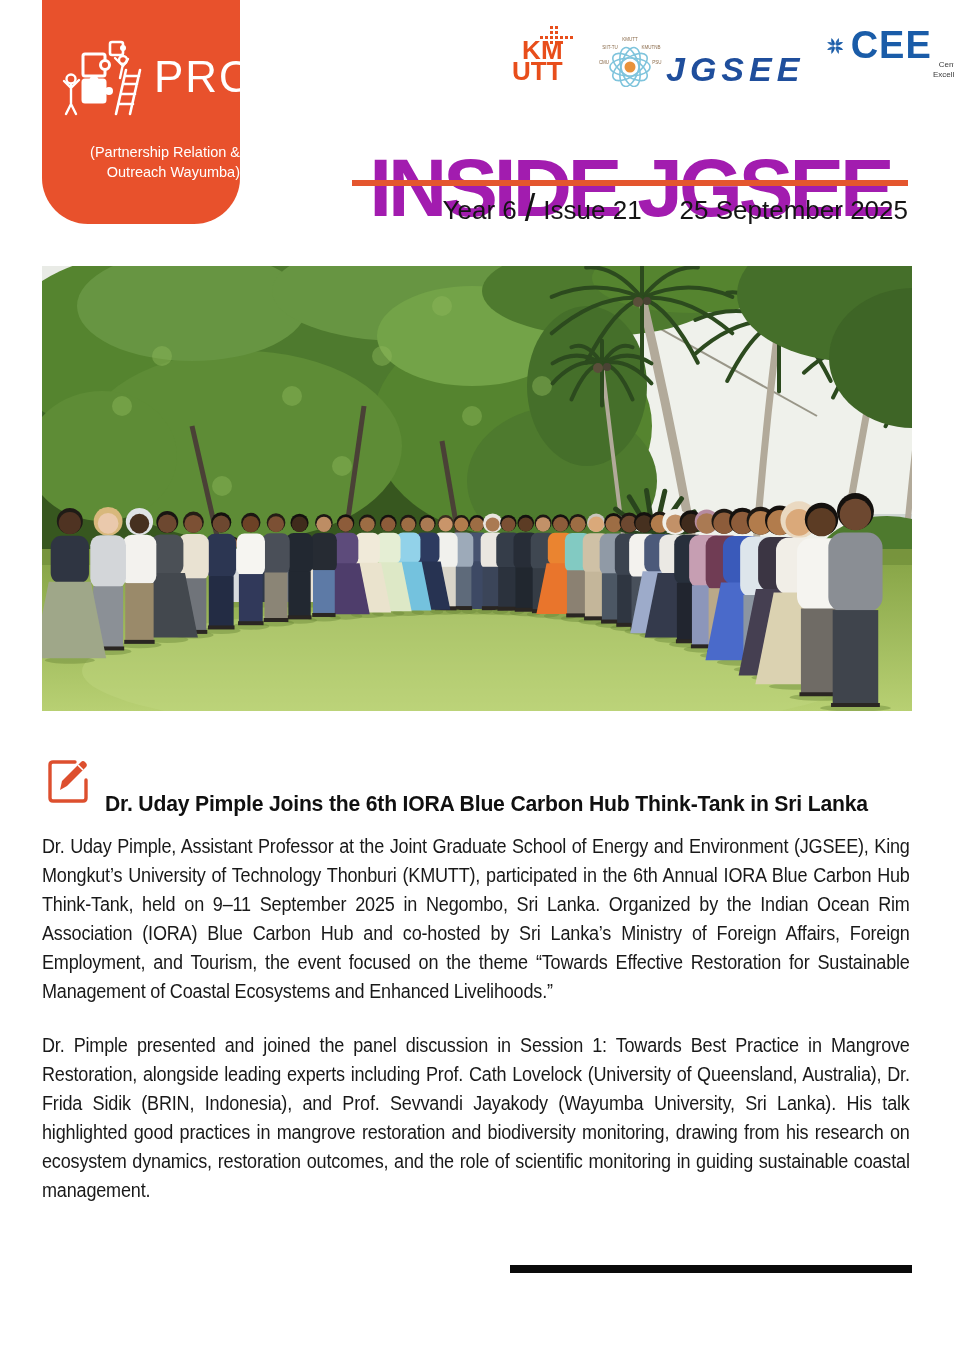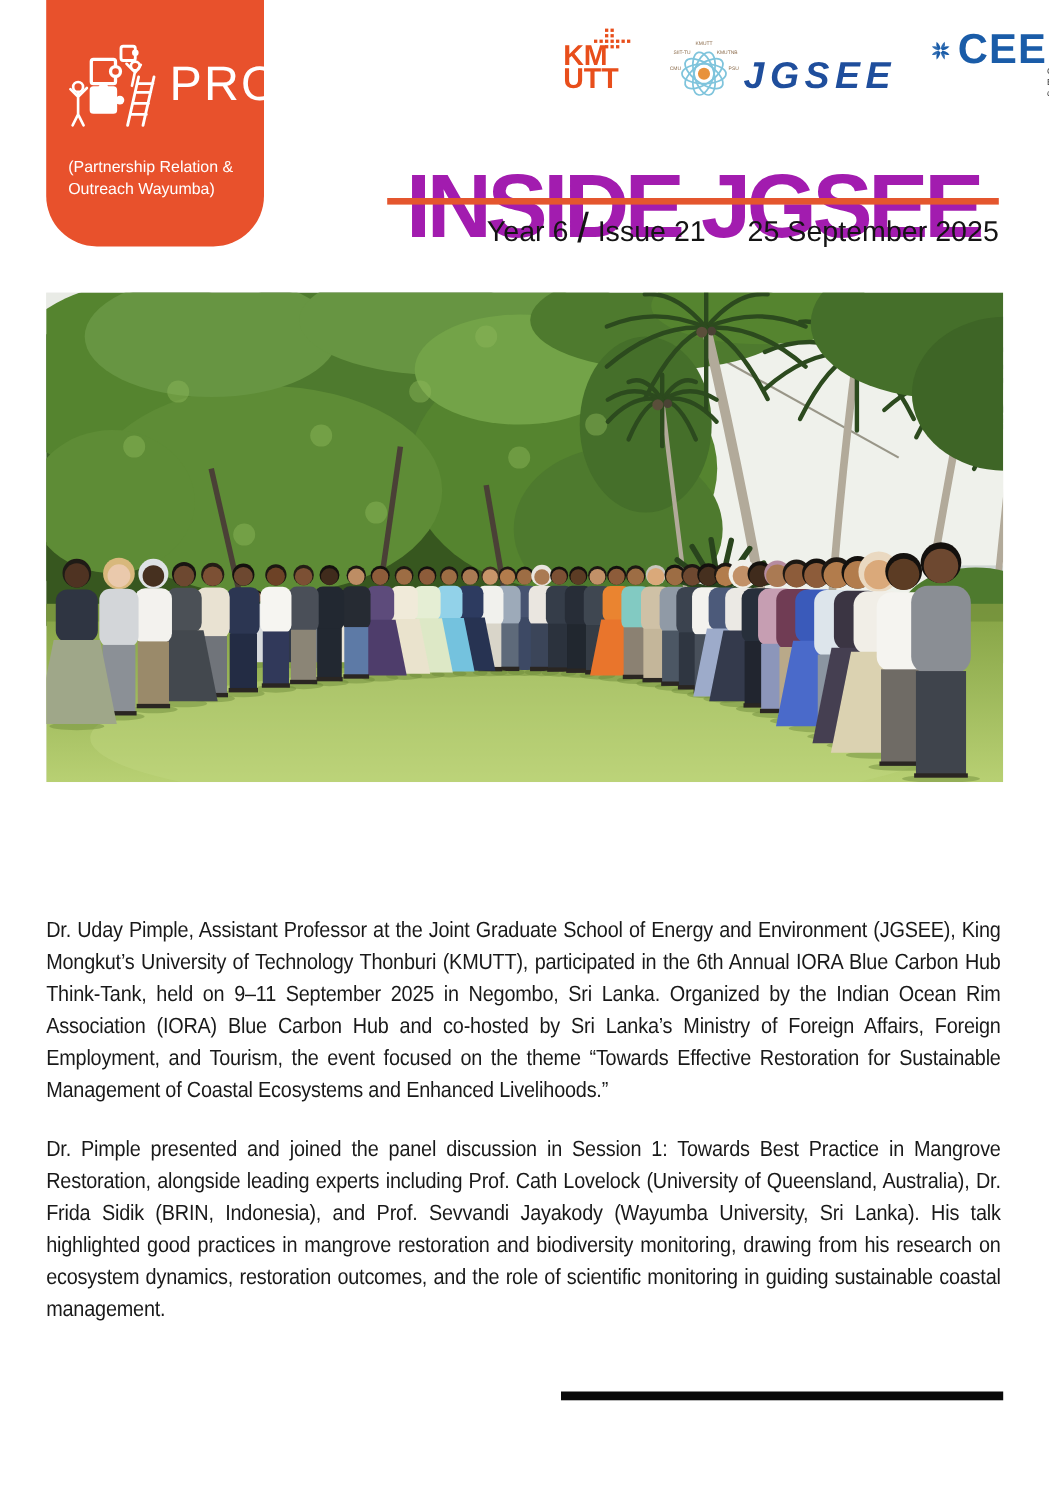--- a/index.html
+++ b/index.html
@@ -6,26 +6,26 @@
   #page{position:relative;width:954px;height:1350px;background:#fff;overflow:hidden;
         font-family:"Liberation Sans",sans-serif;}
 
   
   .pro-badge{position:absolute;left:42px;top:0;width:198px;height:224px;
              background:#E8512C;border-radius:0 0 46px 46px;color:#fff;}
   .pro-row{position:absolute;left:0;top:30px;width:166px;height:100px;}
   .pro-icon{position:absolute;left:18px;top:6px;}
   .pro-title{position:absolute;left:112px;top:22px;font-size:44px;font-weight:400;
              letter-spacing:2px;color:#fff;}
-  .pro-sub{position:absolute;left:0;top:142px;width:198px;text-align:left;
-           font-size:14.5px;font-weight:300;line-height:20px;color:#fff;padding-left:20px;}
+  .pro-sub{position:absolute;left:0;top:142px;width:198px;text-align:right;
+           font-size:14.5px;font-weight:300;line-height:20px;color:#fff;}
 
   
   .logos{position:absolute;left:512px;top:22px;width:400px;height:74px;display:flex;
-         align-items:center;gap:30px;}
+         align-items:center;gap:20px;text-align:right;}
   .kmutt-logo{position:relative;width:66px;height:70px;}
   .kmutt-txt{position:absolute;left:0;top:16px;color:#E84E1B;font-weight:700;
              font-size:26px;line-height:21px;letter-spacing:0;}
   .jgsee-logo{display:flex;align-items:center;gap:4px;}
   .jgsee-txt{color:#1F4E9C;font-weight:700;font-style:italic;font-size:34px;
              letter-spacing:5px;margin-top:20px;}
   .cee-logo{display:flex;align-items:flex-start;gap:4px;}
   .cee-right{display:flex;}
   .cee-txt{color:#1A5CA8;font-weight:700;font-size:38px;line-height:34px;letter-spacing:1px;}
   .cee-sub{font-size:8px;color:#3a3a3a;line-height:10px;margin-top:32px;}
@@ -592,20 +592,30 @@
         <rect x="757.4539572479998" y="426.24879999999996" width="44.13208550399999" height="4" fill="#2a2622"></rect>
         <ellipse cx="813.45" cy="442" rx="35.455642000000005" ry="3.5" fill="#6B8838" opacity="0.45"></ellipse>
         <circle cx="813.45" cy="245.46114922399997" r="18.470303856000005" fill="#14110e"></circle>
         <circle cx="813.45" cy="248.53953319999997" r="15.733962544000004" fill="#6d4830"></circle>
         <rect x="786.336862" y="266.49677305999995" width="54.22627600000001" height="79.56443094000002" rx="15.183357280000005" fill="#8a8e94"></rect>
         <rect x="790.67496408" y="344.061204" width="45.55007184000001" height="95.93879600000002" fill="#3f444c"></rect>
         <rect x="789.0481758000001" y="437" width="48.803648400000014" height="4" fill="#2a2622"></rect>
       </svg>
   </div>
 
+  <div class="headline-row">
+    <span class="edit-icon">
+      <svg width="48" height="50" viewBox="0 0 48 50" fill="none">
+        <path d="M30 6 H8 Q5 6 5 9 V42 Q5 45 8 45 H38 Q41 45 41 42 V24" stroke="#DD4F2E" stroke-width="3.4" stroke-linecap="round"></path>
+        <path d="M15 34 L17 25 L36 6 Q38 4 40.5 6.5 Q43 9 41 11 L22 30 Z" fill="#DD4F2E"></path>
+        <path d="M33 9 L38 14" stroke="#fff" stroke-width="1.6"></path>
+      </svg>
+    </span>
+    <h2 class="headline">Dr. Uday Pimple Joins the 6th IORA Blue Carbon Hub Think-Tank in Sri Lanka</h2>
+  </div>
 
   <div class="body-copy">
     <div class="condense">
       <p>Dr. Uday Pimple, Assistant Professor at the Joint Graduate School of Energy and Environment (JGSEE), King Mongkut’s University of Technology Thonburi (KMUTT), participated in the 6th Annual IORA Blue Carbon Hub Think-Tank, held on 9–11 September 2025 in Negombo, Sri Lanka. Organized by the Indian Ocean Rim Association (IORA) Blue Carbon Hub and co-hosted by Sri Lanka’s Ministry of Foreign Affairs, Foreign Employment, and Tourism, the event focused on the theme “Towards Effective Restoration for Sustainable Management of Coastal Ecosystems and Enhanced Livelihoods.”</p>
       <p>Dr. Pimple presented and joined the panel discussion in Session 1: Towards Best Practice in Mangrove Restoration, alongside leading experts including Prof. Cath Lovelock (University of Queensland, Australia), Dr. Frida Sidik (BRIN, Indonesia), and Prof. Sevvandi Jayakody (Wayumba University, Sri Lanka). His talk highlighted good practices in mangrove restoration and biodiversity monitoring, drawing from his research on ecosystem dynamics, restoration outcomes, and the role of scientific monitoring in guiding sustainable coastal management.</p>
     </div>
   </div>
 
   <div class="footer-bar"></div>
 </div>

